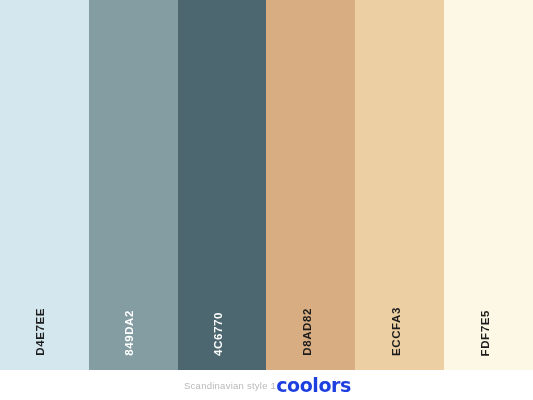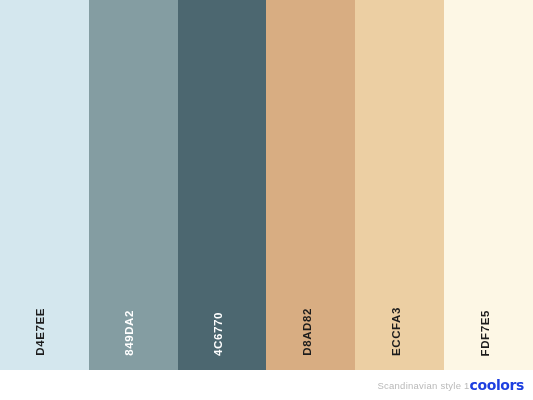--- a/index.html
+++ b/index.html
@@ -54,36 +54,36 @@
   .swatch-label.dark-text {
     color: #1c1c1c;
   }
   .swatch-label.light-text {
     color: #ffffff;
   }
   #footer-bar {
     flex: 1 1 auto;
     display: flex;
     align-items: center;
-    justify-content: flex-end;
+    justify-content: center;
     background: #ffffff;
     padding: 0 9px 0 11px;
     box-sizing: border-box;
   }
   #palette-name {
     font-family: "Liberation Sans", sans-serif;
     font-size: 9.5px;
     font-weight: normal;
     color: #b9b9b9;
     letter-spacing: 0.25px;
     white-space: nowrap;
   }
   #coolors-logo {
     font-family: "DejaVu Sans", sans-serif;
-    font-size: 14px;
+    font-size: 19px;
     font-weight: bold;
     color: #1d3fe0;
     letter-spacing: -0.4px;
     white-space: nowrap;
   }
 </style>
 </head>
 <body>
 
 <div id="palette-page">

